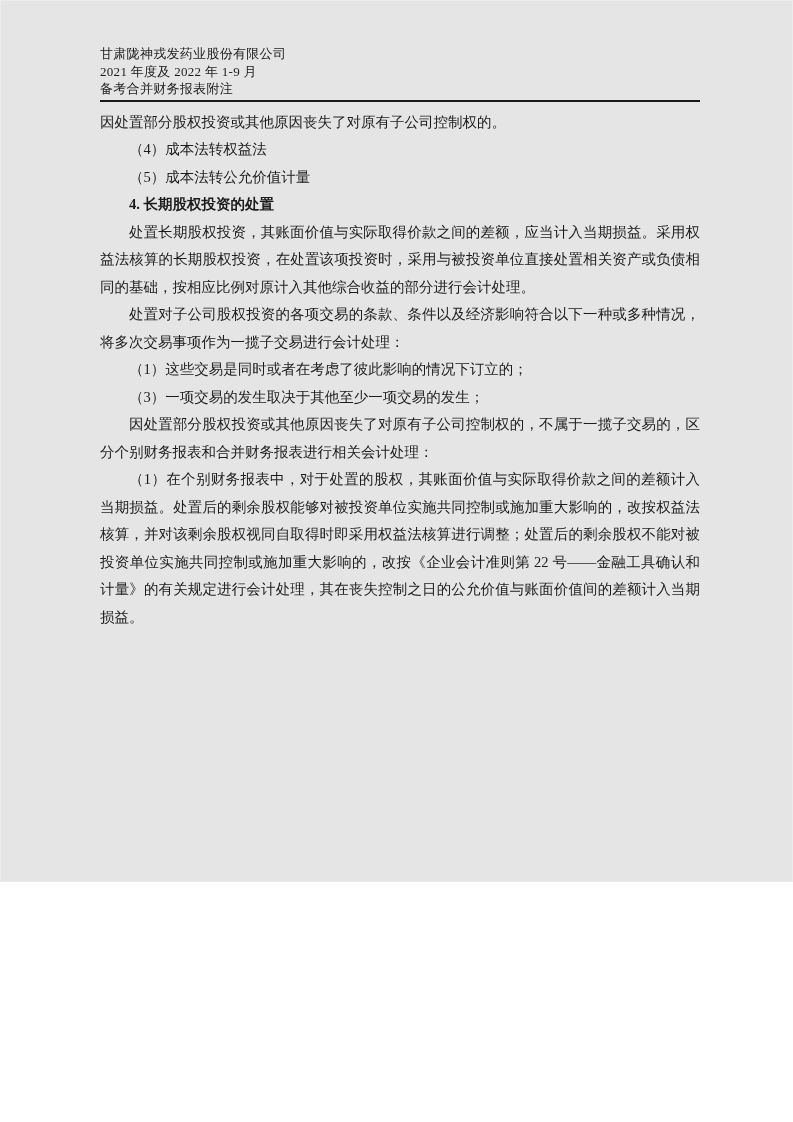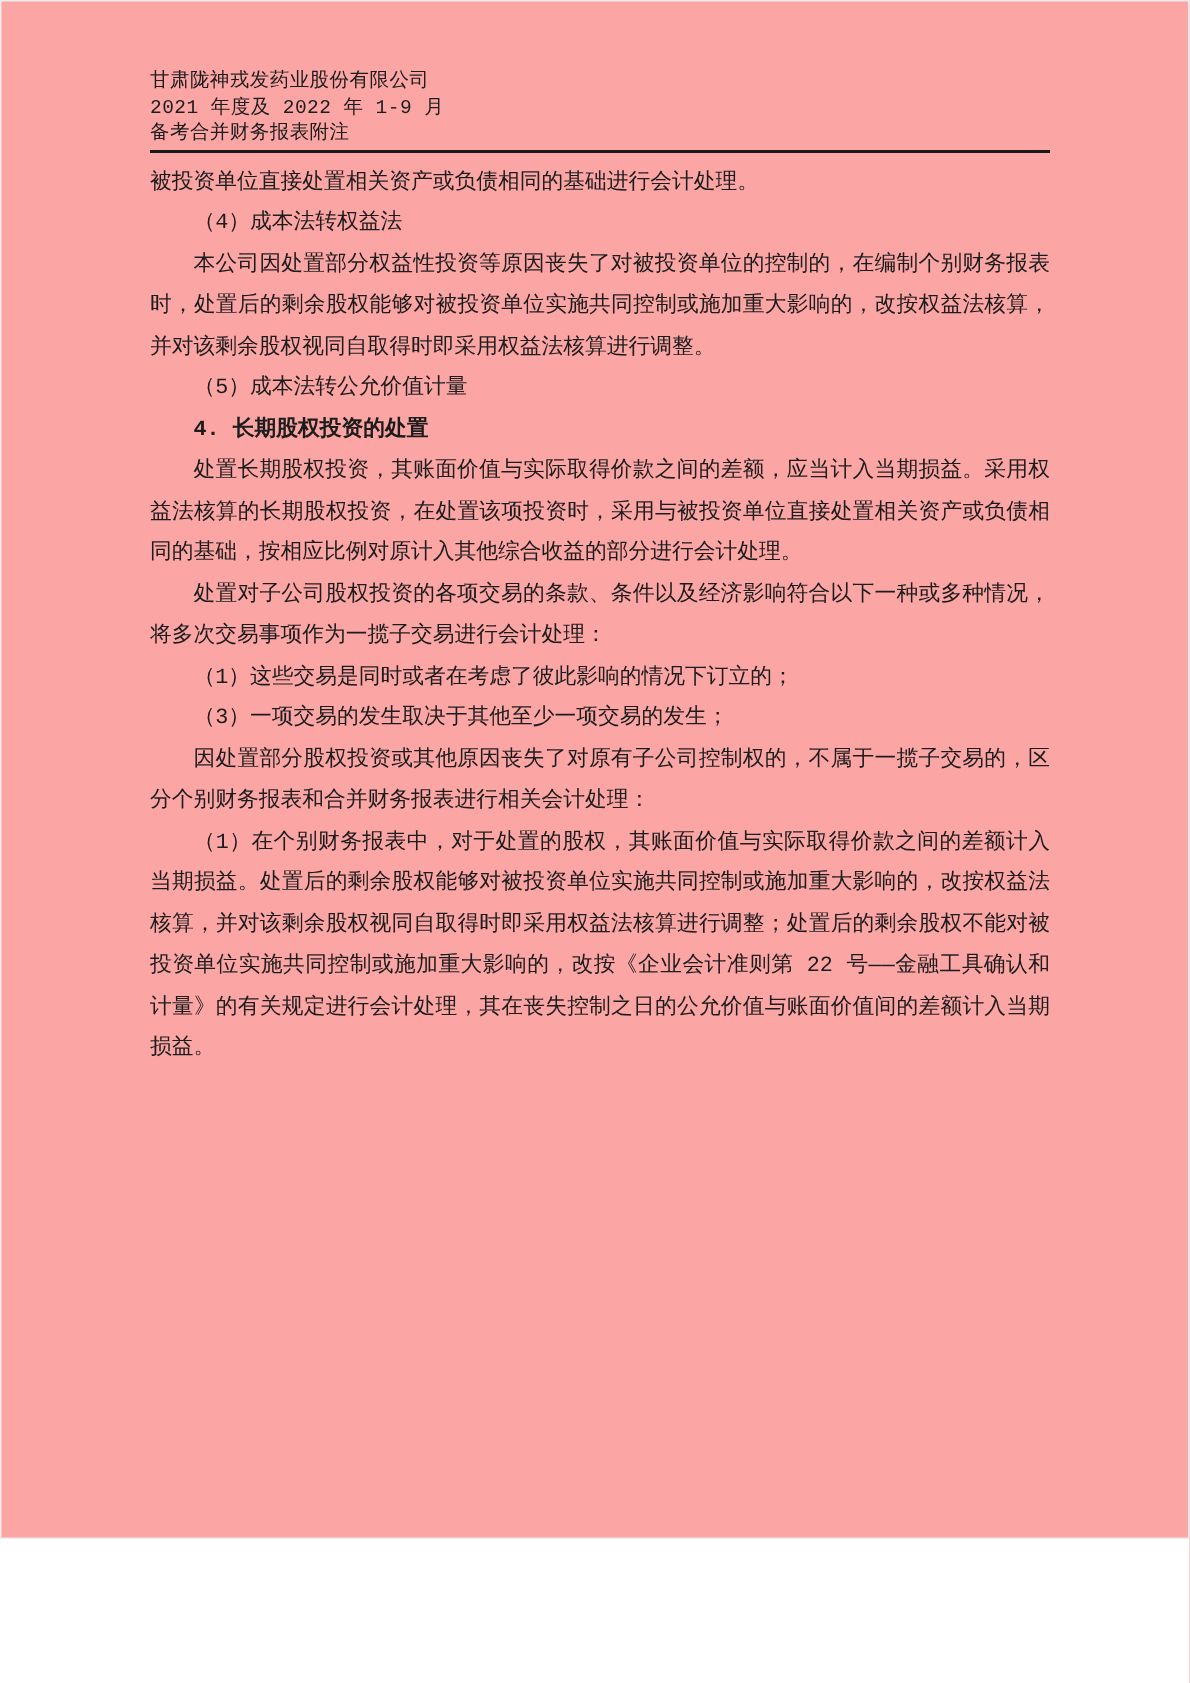--- a/index.html
+++ b/index.html
@@ -5,24 +5,24 @@
   html, body {
     margin: 0;
     padding: 0;
     background: #ffffff;
   }
   * { box-sizing: border-box; }
 
   .page {
     position: relative;
     width: 793px;
-    height: 1026px;
-    background: #fca5a5;
+    height: 882px;
+    background: #e5e5e5;
     overflow: hidden;
-    font-family: Liberation Mono, monospace;
+    font-family: Liberation Serif, serif;
     color: #1c1c1c;
     box-shadow: inset 0 0 0 1px #ececec;
   }
 
   .content {
     margin-left: 100px;
     width: 600px;
   }
 
   .doc-header {
@@ -69,23 +69,22 @@
 <body>
 
 <div class="page">
   <div class="content">
     <header class="doc-header">
       <div>甘肃陇神戎发药业股份有限公司</div>
       <div>2021 年度及 2022 年 1-9 月</div>
       <div>备考合并财务报表附注</div>
     </header>
     <main class="doc-body">
-        <p class="para">被投资单位直接处置相关资产或负债相同的基础进行会计处理。</p>
+        <p class="para">因处置部分股权投资或其他原因丧失了对原有子公司控制权的。</p>
         <p class="para indent">（4）成本法转权益法</p>
-        <p class="para indent">本公司因处置部分权益性投资等原因丧失了对被投资单位的控制的，在编制个别财务报表时，处置后的剩余股权能够对被投资单位实施共同控制或施加重大影响的，改按权益法核算，并对该剩余股权视同自取得时即采用权益法核算进行调整。</p>
         <p class="para indent">（5）成本法转公允价值计量</p>
         <p class="para indent heading">4. 长期股权投资的处置</p>
         <p class="para indent">处置长期股权投资，其账面价值与实际取得价款之间的差额，应当计入当期损益。采用权益法核算的长期股权投资，在处置该项投资时，采用与被投资单位直接处置相关资产或负债相同的基础，按相应比例对原计入其他综合收益的部分进行会计处理。</p>
         <p class="para indent">处置对子公司股权投资的各项交易的条款、条件以及经济影响符合以下一种或多种情况，将多次交易事项作为一揽子交易进行会计处理：</p>
         <p class="para indent">（1）这些交易是同时或者在考虑了彼此影响的情况下订立的；</p>
         <p class="para indent">（3）一项交易的发生取决于其他至少一项交易的发生；</p>
         <p class="para indent">因处置部分股权投资或其他原因丧失了对原有子公司控制权的，不属于一揽子交易的，区分个别财务报表和合并财务报表进行相关会计处理：</p>
         <p class="para indent">（1）在个别财务报表中，对于处置的股权，其账面价值与实际取得价款之间的差额计入当期损益。处置后的剩余股权能够对被投资单位实施共同控制或施加重大影响的，改按权益法核算，并对该剩余股权视同自取得时即采用权益法核算进行调整；处置后的剩余股权不能对被投资单位实施共同控制或施加重大影响的，改按《企业会计准则第 22 号——金融工具确认和计量》的有关规定进行会计处理，其在丧失控制之日的公允价值与账面价值间的差额计入当期损益。</p>
       </main>
   </div>

